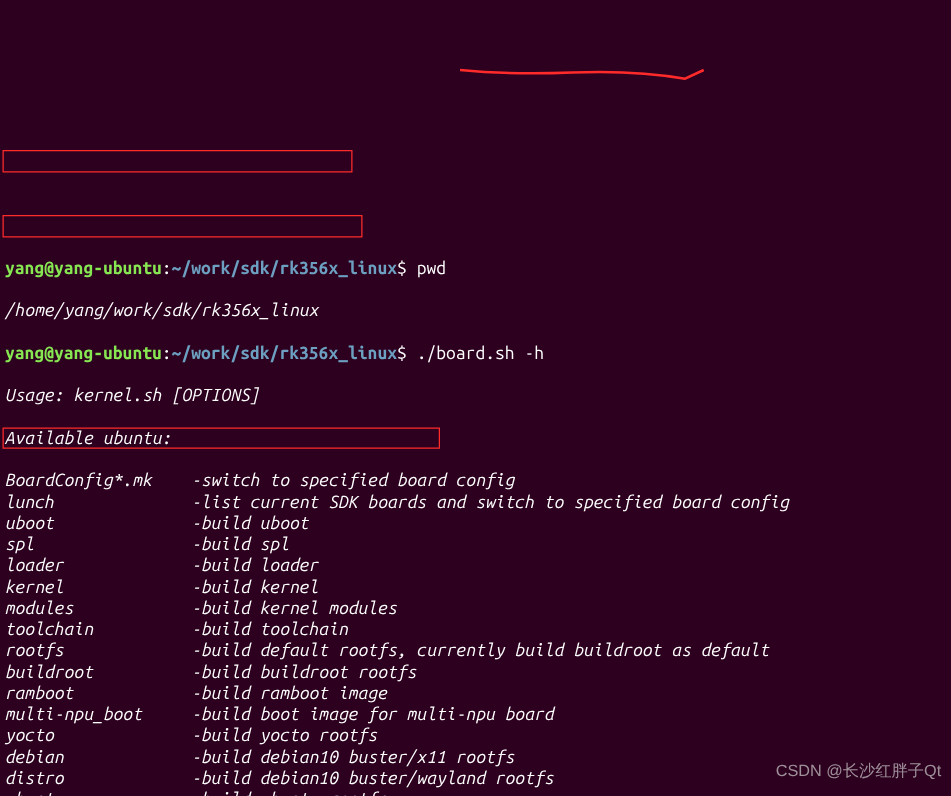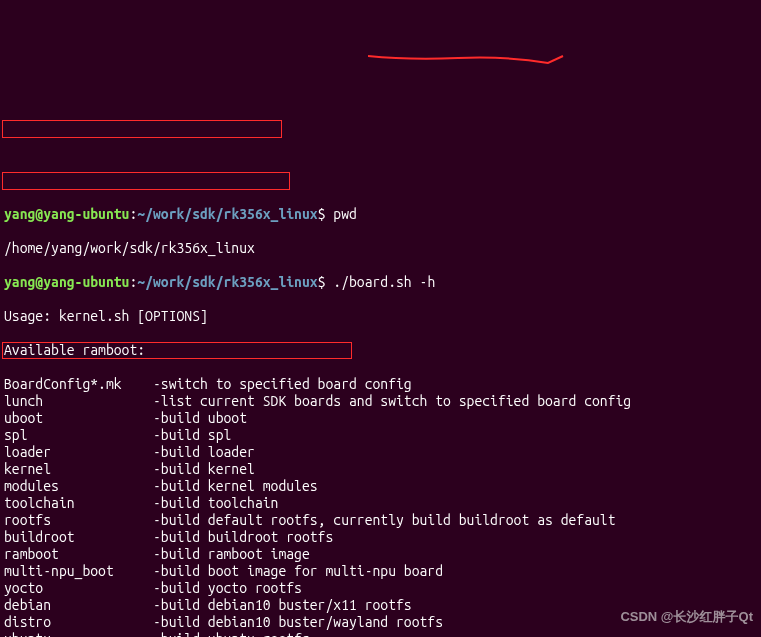--- a/index.html
+++ b/index.html
@@ -13,31 +13,30 @@
       height: 637px;
       padding: 2px 4px;
       overflow: hidden;
       white-space: pre;
       position: relative;
     }
     .prompt-user { color: #87e752; font-weight: bold; }
     .prompt-path { color: #6c9fc0; font-weight: bold; }
     .prompt-sep { color: #ffffff; }
     .cmd { color: #ffffff; }
-    .out { color: #ffffff; }
+    .out { color: #ffffff; font-style: italic; }
     .line { display: block; }
     .highlightbox { position: absolute; border: 1px solid #ff2b2b; pointer-events: none; }
     .watermark {
       position: absolute;
       right: 8px;
       bottom: 12px;
       color: rgba(220,220,220,0.65);
       font-family: sans-serif;
       font-size: 13px;
-      font-weight: bold;
     }
   </style>
 </head>
 <body>
 
 
 
 
 <div class="highlightbox" style="left:2px; top:120px; width:280px; height:18px;"></div>
 <div class="highlightbox" style="left:2px; top:172px; width:288px; height:18px;"></div>
@@ -45,21 +44,21 @@
 
 
 <svg style="position:absolute; left:368px; top:48px; width:200px; height:20px; pointer-events:none;">
   <path d="M 0 8 Q 40 12 90 10 Q 140 8 180 15 L 195 8" stroke="#ff2b2b" stroke-width="2" fill="none"></path>
 </svg>
 
 <span class="line"><span class="prompt-user">yang@yang-ubuntu</span><span class="prompt-sep">:</span><span class="prompt-path">~/work/sdk/rk356x_linux</span><span class="prompt-sep">$ </span><span class="cmd">pwd</span></span>
 <span class="line out">/home/yang/work/sdk/rk356x_linux</span>
 <span class="line"><span class="prompt-user">yang@yang-ubuntu</span><span class="prompt-sep">:</span><span class="prompt-path">~/work/sdk/rk356x_linux</span><span class="prompt-sep">$ </span><span class="cmd">./board.sh -h</span></span>
 <span class="line out">Usage: kernel.sh [OPTIONS]</span>
-<span class="line out">Available ramboot:</span>
+<span class="line out">Available ubuntu:</span>
 <div id="opts-container"><span class="line out"><span>BoardConfig*.mk    </span><span>-switch to specified board config</span></span><span class="line out"><span>lunch              </span><span>-list current SDK boards and switch to specified board config</span></span><span class="line out"><span>uboot              </span><span>-build uboot</span></span><span class="line out"><span>spl                </span><span>-build spl</span></span><span class="line out"><span>loader             </span><span>-build loader</span></span><span class="line out"><span>kernel             </span><span>-build kernel</span></span><span class="line out"><span>modules            </span><span>-build kernel modules</span></span><span class="line out"><span>toolchain          </span><span>-build toolchain</span></span><span class="line out"><span>rootfs             </span><span>-build default rootfs, currently build buildroot as default</span></span><span class="line out"><span>buildroot          </span><span>-build buildroot rootfs</span></span><span class="line out"><span>ramboot            </span><span>-build ramboot image</span></span><span class="line out"><span>multi-npu_boot     </span><span>-build boot image for multi-npu board</span></span><span class="line out"><span>yocto              </span><span>-build yocto rootfs</span></span><span class="line out"><span>debian             </span><span>-build debian10 buster/x11 rootfs</span></span><span class="line out"><span>distro             </span><span>-build debian10 buster/wayland rootfs</span></span><span class="line out"><span>ubuntu             </span><span>-build ubuntu rootfs</span></span></div>
 <span class="line out"></span>
 
 
 
 <div class="watermark">CSDN @长沙红胖子Qt</div>
 
 
 
 

